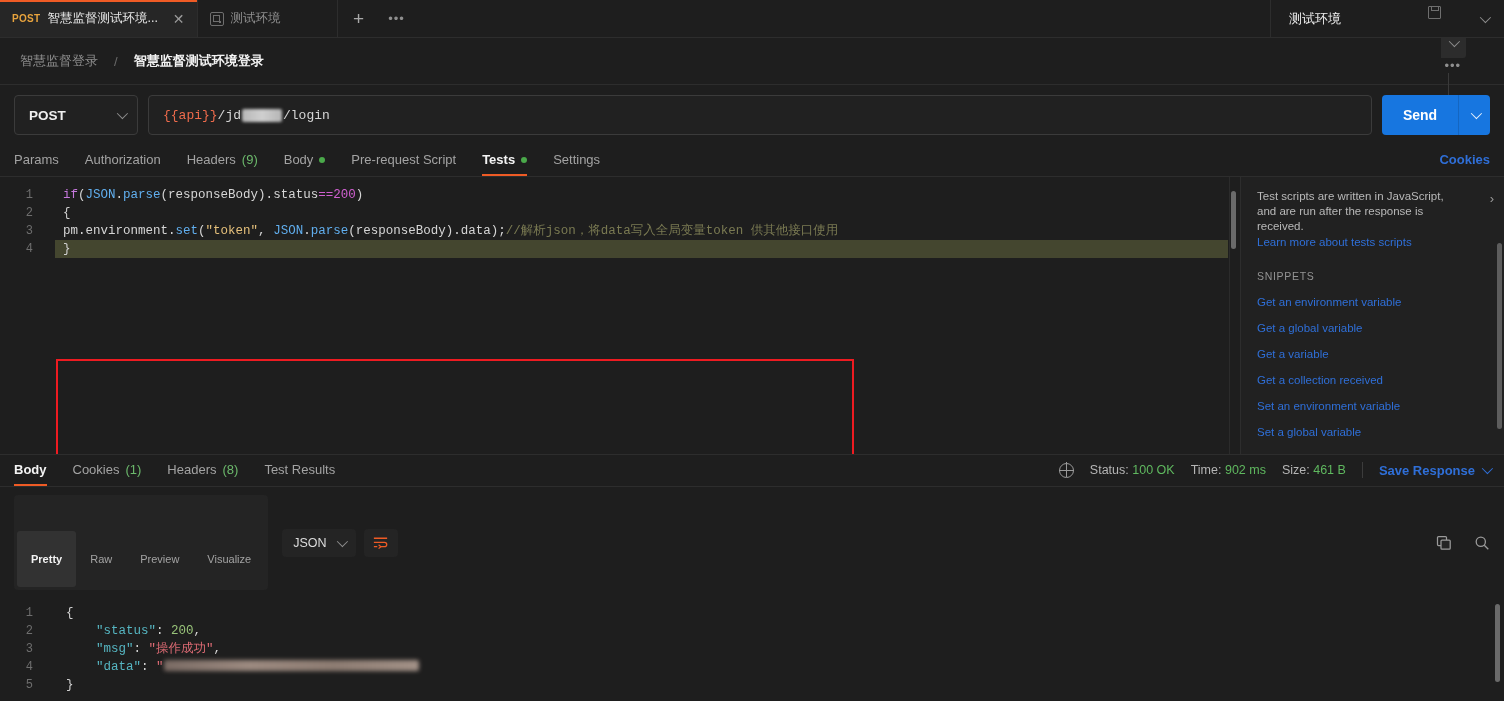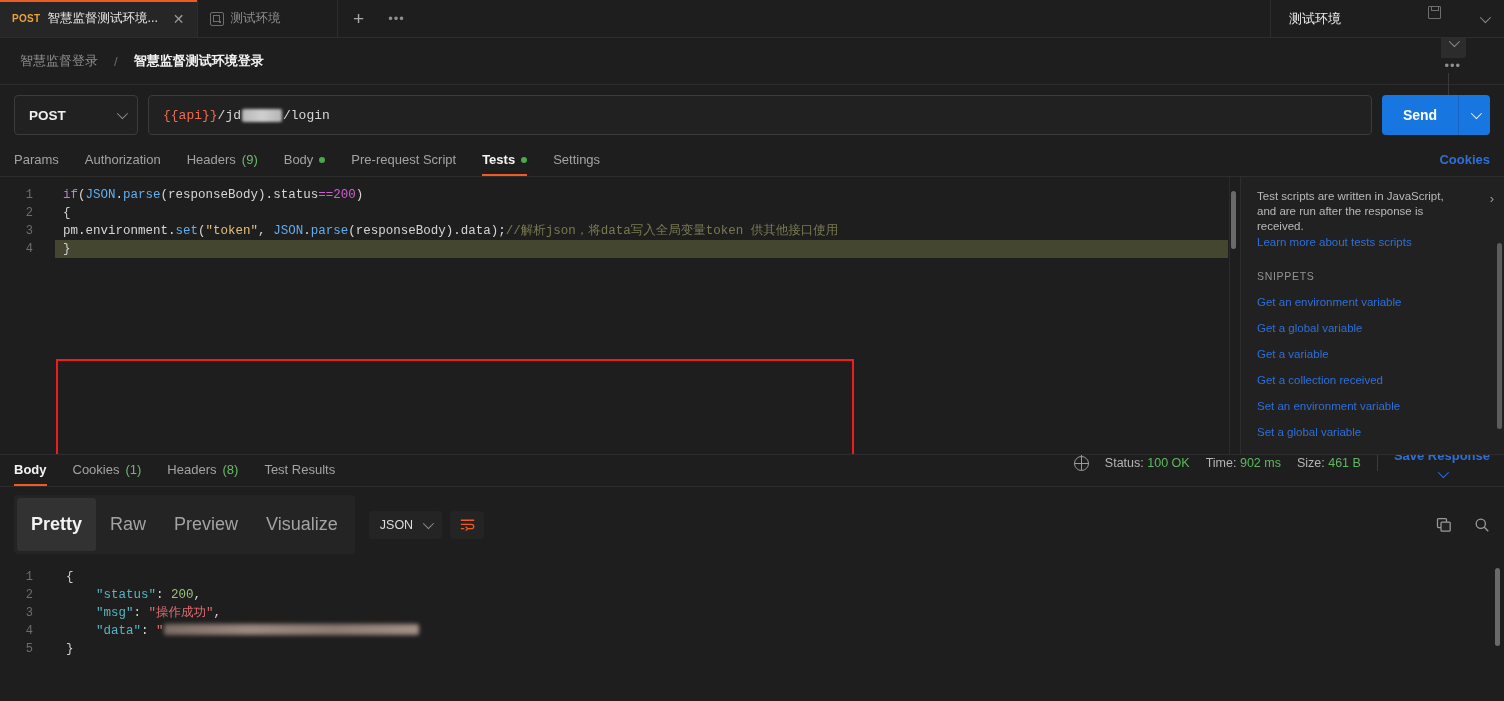--- a/index.html
+++ b/index.html
@@ -251,31 +251,31 @@
   .meta-lbl { color: #b5b5b5; }
   .meta-val { color: #5fb85f; }
   #globe-icon { width: 15px; height: 15px; border: 1.3px solid #9a9a9a;
     border-radius: 50%; position: relative; }
   #globe-icon::before { content:""; position:absolute; left:6px; top:-1.3px;
     width:1.2px; height:15px; background:#9a9a9a; }
   #globe-icon::after { content:""; position:absolute; left:-1.3px; top:6px;
     width:15px; height:1.2px; background:#9a9a9a; }
   #meta-divider { width:1px; height:16px; background:#3c3c3c; }
   #save-response { color:#2f6fd8; font-size:13px; font-weight:bold;
-    display:flex; align-items:center; gap:7px; cursor:pointer;flex-direction:column; }
+    display:flex; align-items:center; gap:7px; cursor:pointer; }
   #save-response .chev { border-color:#2f6fd8; }
 
   
   #resp-toolbar {
     display: flex; align-items: center; gap: 8px;
     padding: 8px 14px 8px 14px;
   }
   #fmt-group { display: flex; background: #242424; border-radius: 4px; padding: 3px; }
-  .fmt { font-size: 18px; color: #a3a3a3; padding: 16px 14px;
-    border-radius: 3px; cursor: pointer; }
+  .fmt { font-size: 11px; color: #a3a3a3; padding: 22px 14px;
+    border-radius: 3px; cursor: pointer; margin-top: 33px; }
   .fmt.sel { background: #323232; color: #f2f2f2; font-weight: bold; }
   #json-select {
     background: #242424; border-radius: 4px; height: 28px;
     display: flex; align-items: center; gap: 10px; padding: 0 11px;
     font-size: 12.5px; color: #dcdcdc; cursor: pointer; margin-left: 6px;
   }
   #wrap-btn {
     background: #242424; border-radius: 4px; width: 34px; height: 28px;
     display: flex; align-items: center; justify-content: center; cursor: pointer;
   }

